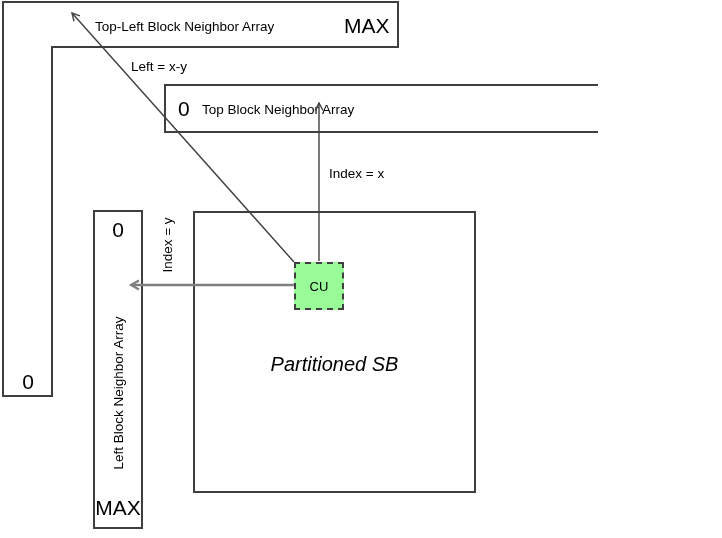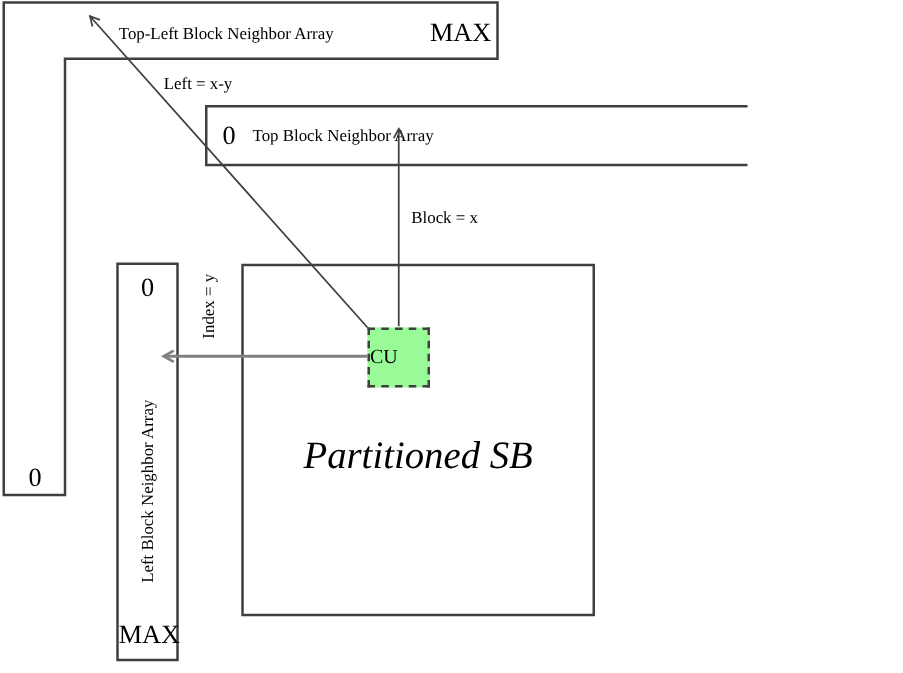--- a/index.html
+++ b/index.html
@@ -1,56 +1,56 @@
 <!DOCTYPE html>
 <html style="--border: #3f3f3f; --arrow_dark: #404040; --arrow_gray: #808080; --cu_fill: #98FB98;"><head>
 <meta charset="utf-8">
 <style>
   html,body { margin:0; padding:0; background:#fff; }
   #canvas {
     position:relative; width:598px; height:538px; background:#fff;
-    font-family:Liberation Serif, serif; color:#000; overflow:hidden;
+    font-family:Liberation Sans, sans-serif; color:#000; overflow:hidden;
   }
   .layer { position:absolute; left:0; top:0; width:722px; height:538px; pointer-events:none; }
   #shape-layer { z-index:1; }
   #arrow-layer { z-index:4; }
   .lshape { fill:#ffffff; stroke:var(--border,#3f3f3f); stroke-width:2; }
   .box {
     position:absolute; background:#ffffff; box-sizing:border-box;
     border:2px solid var(--border,#3f3f3f); z-index:2;
   }
   #top-box   { left:164px; top:84px;  width:555px; height:49px; }
   #left-box  { left:93px;  top:210px; width:50px;  height:319px; }
   #sb-box    { left:193px; top:211px; width:283px; height:282px;
                display:flex; align-items:center; justify-content:center; }
   #cu {
     position:absolute; left:294px; top:262px; width:50px; height:48px;
     box-sizing:border-box; background:var(--cu_fill,#98FB98);
     border:2px dashed var(--arrow_dark,#404040); z-index:3;
-    display:flex; align-items:center; 
-    font-size:16px;
+    display:flex; align-items:center; justify-content:center;
+    font-size:13px;
   }
   .lbl { font-size:13.5px; white-space:nowrap; }
   .big { font-size:21px; white-space:nowrap; }
   .abs { position:absolute; z-index:5; }
   .in-zero  { position:absolute; left:12px; top:50%; transform:translateY(-50%); }
   .in-label { position:absolute; left:0; right:0; top:50%; transform:translateY(-50%); text-align:left;padding-left:36px; }
   .in-max   { position:absolute; right:14px; top:50%; transform:translateY(-50%); }
   .col-zero { position:absolute; left:0; right:0; top:6px; text-align:center; }
   .col-max  { position:absolute; left:0; right:0; bottom:7px; text-align:center; }
   .rot-label {
     position:absolute; left:50%; top:181px;
     transform:translate(-50%,-50%) rotate(-90deg);
     white-space:nowrap; font-size:13.5px;
   }
   #index-y-label {
     position:absolute; left:167px; top:245px; z-index:5;
     transform:translate(-50%,-50%) rotate(-90deg);
   }
-  #sb-label { font-size:31px; font-style:italic; white-space:nowrap;margin-top:24px; }
+  #sb-label { font-size:20px; font-style:italic; white-space:nowrap;margin-top:24px; }
   .arrow.dark { stroke:var(--arrow_dark,#404040); stroke-width:1.4; }
   .arrow.gray { stroke:var(--arrow_gray,#808080); stroke-width:2.4; }
   .head-dark  { fill:none; stroke:var(--arrow_dark,#404040); stroke-width:1.4; }
   .head-gray  { fill:none; stroke:var(--arrow_gray,#808080); stroke-width:2.2; }
 </style>
 </head>
 <body>
 
 <div id="canvas">
 
@@ -76,21 +76,21 @@
 
   <div id="sb-box" class="box">
     <span id="sb-label">Partitioned SB</span>
   </div>
 
   <div id="cu">
     <span>CU</span>
   </div>
 
   <span class="abs lbl" style="left:131px; top:59px;">Left = x-y</span>
-  <span class="abs lbl" style="left:329px; top:166px;">Block = x</span>
+  <span class="abs lbl" style="left:329px; top:166px;">Index = x</span>
   <span class="lbl" id="index-y-label">Index = y</span>
 
   <svg id="arrow-layer" class="layer" viewBox="0 0 722 538" xmlns="http://www.w3.org/2000/svg">
     <defs>
       <marker id="ah-dark" markerUnits="userSpaceOnUse" markerWidth="12" markerHeight="12" refX="9.5" refY="6" orient="auto">
         <path class="head-dark" d="M2,2 L9.5,6 L2,10"></path>
       </marker>
       <marker id="ah-gray" markerUnits="userSpaceOnUse" markerWidth="13" markerHeight="13" refX="10" refY="6" orient="auto">
         <path class="head-gray" d="M2,1.5 L10,6 L2,10.5"></path>
       </marker>

